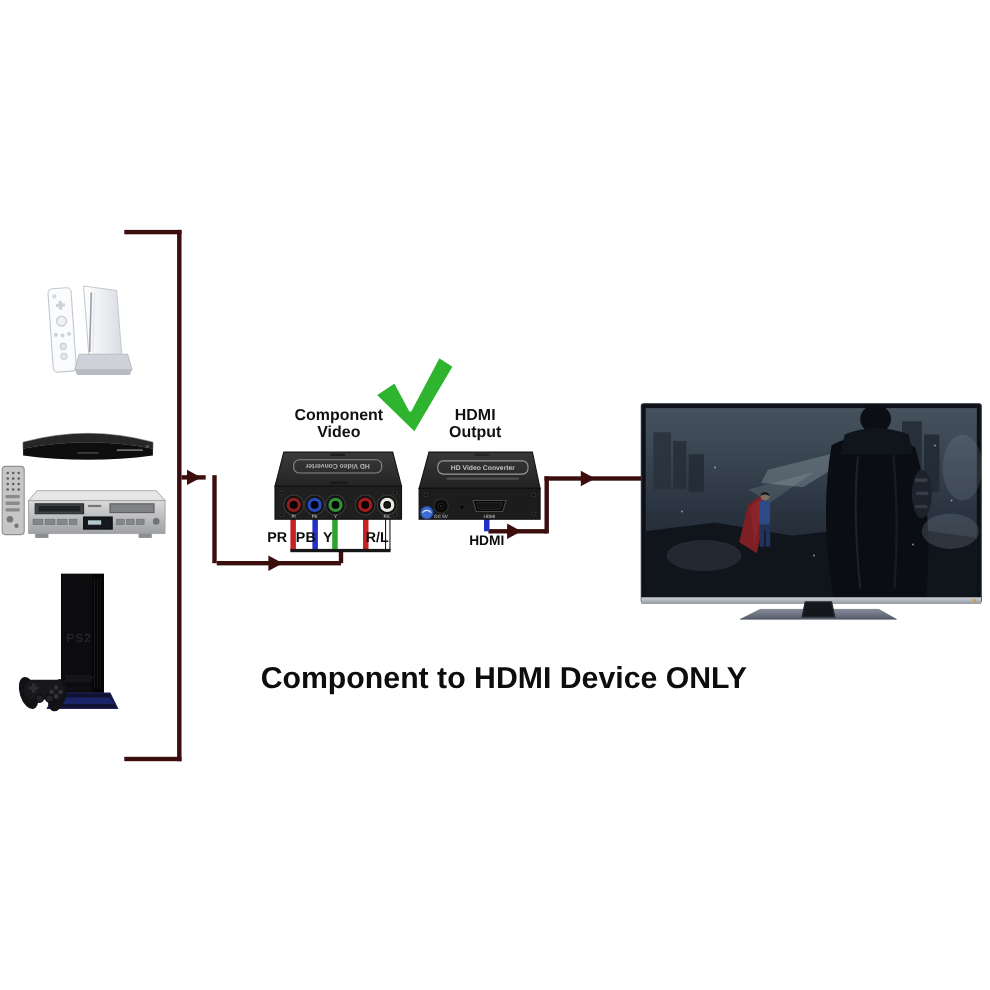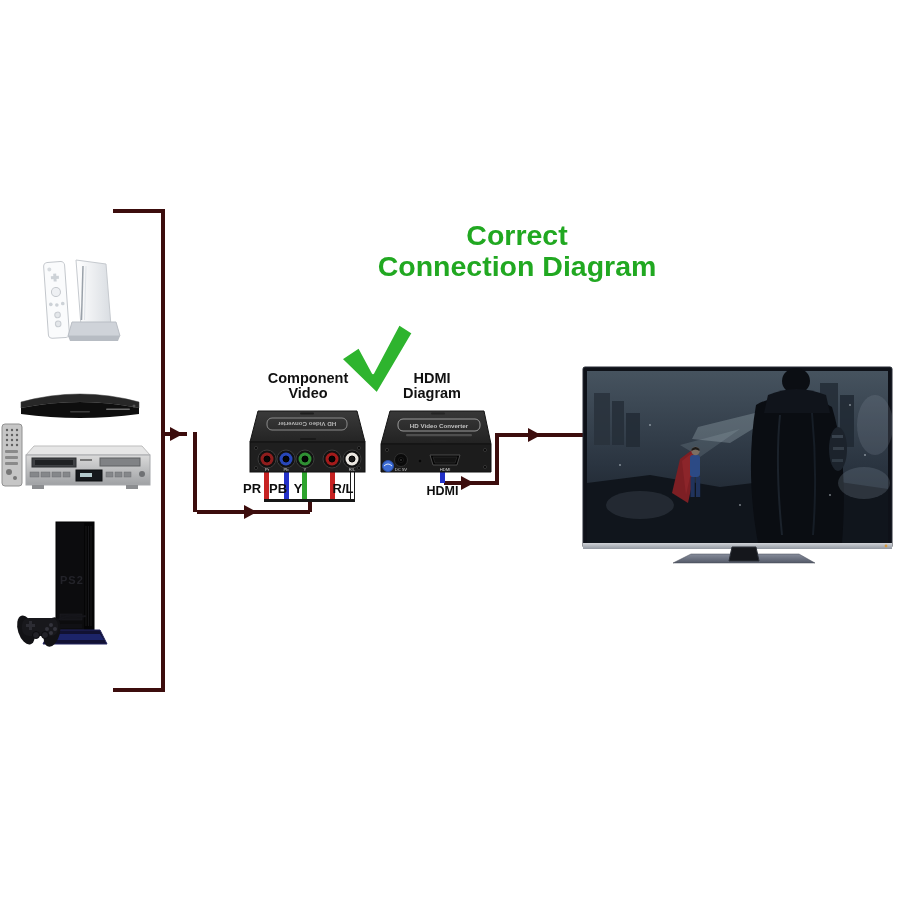--- a/index.html
+++ b/index.html
@@ -31,36 +31,32 @@
   .wire-l{background:#ffffff;border:1px solid #1a1a1a;box-sizing:border-box;}
   #bus{left:264px;top:499px;width:91px;height:3px;background:#161616;}
   #hdmi-wire{left:440px;top:467px;width:5px;height:16px;background:#2230c8;}
   svg text{font-family:"Liberation Sans", sans-serif;}
 </style>
 </head>
 <body>
 
 <div id="stage">
 
-  <div id="title" class="abs">
-    <div>Correct</div>
-    <div>Connection Diagram</div>
-  </div>
 
   <svg class="abs" style="left:333px;top:317px;" width="86" height="82" viewBox="0 0 86 82">
     <polygon points="8,42 26,30 40,56 66,7 80,16 44,77" fill="#2eb42e" stroke="#ffffff" stroke-width="2.5" stroke-linejoin="round"></polygon>
   </svg>
 
   <div id="heading-component" class="abs box-heading">
     <div>Component</div>
     <div>Video</div>
   </div>
   <div id="heading-hdmi" class="abs box-heading">
     <div>HDMI</div>
-    <div>Diagram</div>
+    <div>Output</div>
   </div>
 
   <div class="abs cable" style="left:113px;top:209px;width:52px;height:4px;"></div>
   <div class="abs cable" style="left:161px;top:209px;width:4px;height:483px;"></div>
   <div class="abs cable" style="left:113px;top:688px;width:52px;height:4px;"></div>
   <div class="abs cable" style="left:165px;top:432px;width:22px;height:4px;"></div>
   <div class="abs arrow-right" style="left:170px;top:427px;"></div>
   <div class="abs cable" style="left:193px;top:432px;width:4px;height:80px;"></div>
   <div class="abs cable" style="left:197px;top:510px;width:113px;height:4px;"></div>
   <div class="abs arrow-right" style="left:244px;top:505px;"></div>
@@ -346,14 +342,15 @@
       <rect x="17" y="17" width="3" height="9" fill="#2c2c33"></rect>
       <circle cx="39" cy="21" r="2" fill="#33333b"></circle>
         <circle cx="35" cy="25" r="2" fill="#33333b"></circle>
       <circle cx="43" cy="25" r="2" fill="#33333b"></circle>
         <circle cx="39" cy="29" r="2" fill="#33333b"></circle>
       <circle cx="24" cy="31" r="3.5" fill="#222228" stroke="#0c0c0f"></circle>
       <circle cx="33" cy="31" r="3.5" fill="#222228" stroke="#0c0c0f"></circle>
     </g>
   </svg>
 
+  <div id="bottom-note" class="abs">Component to HDMI Device ONLY</div>
 
 </div>
 
 </body></html>

